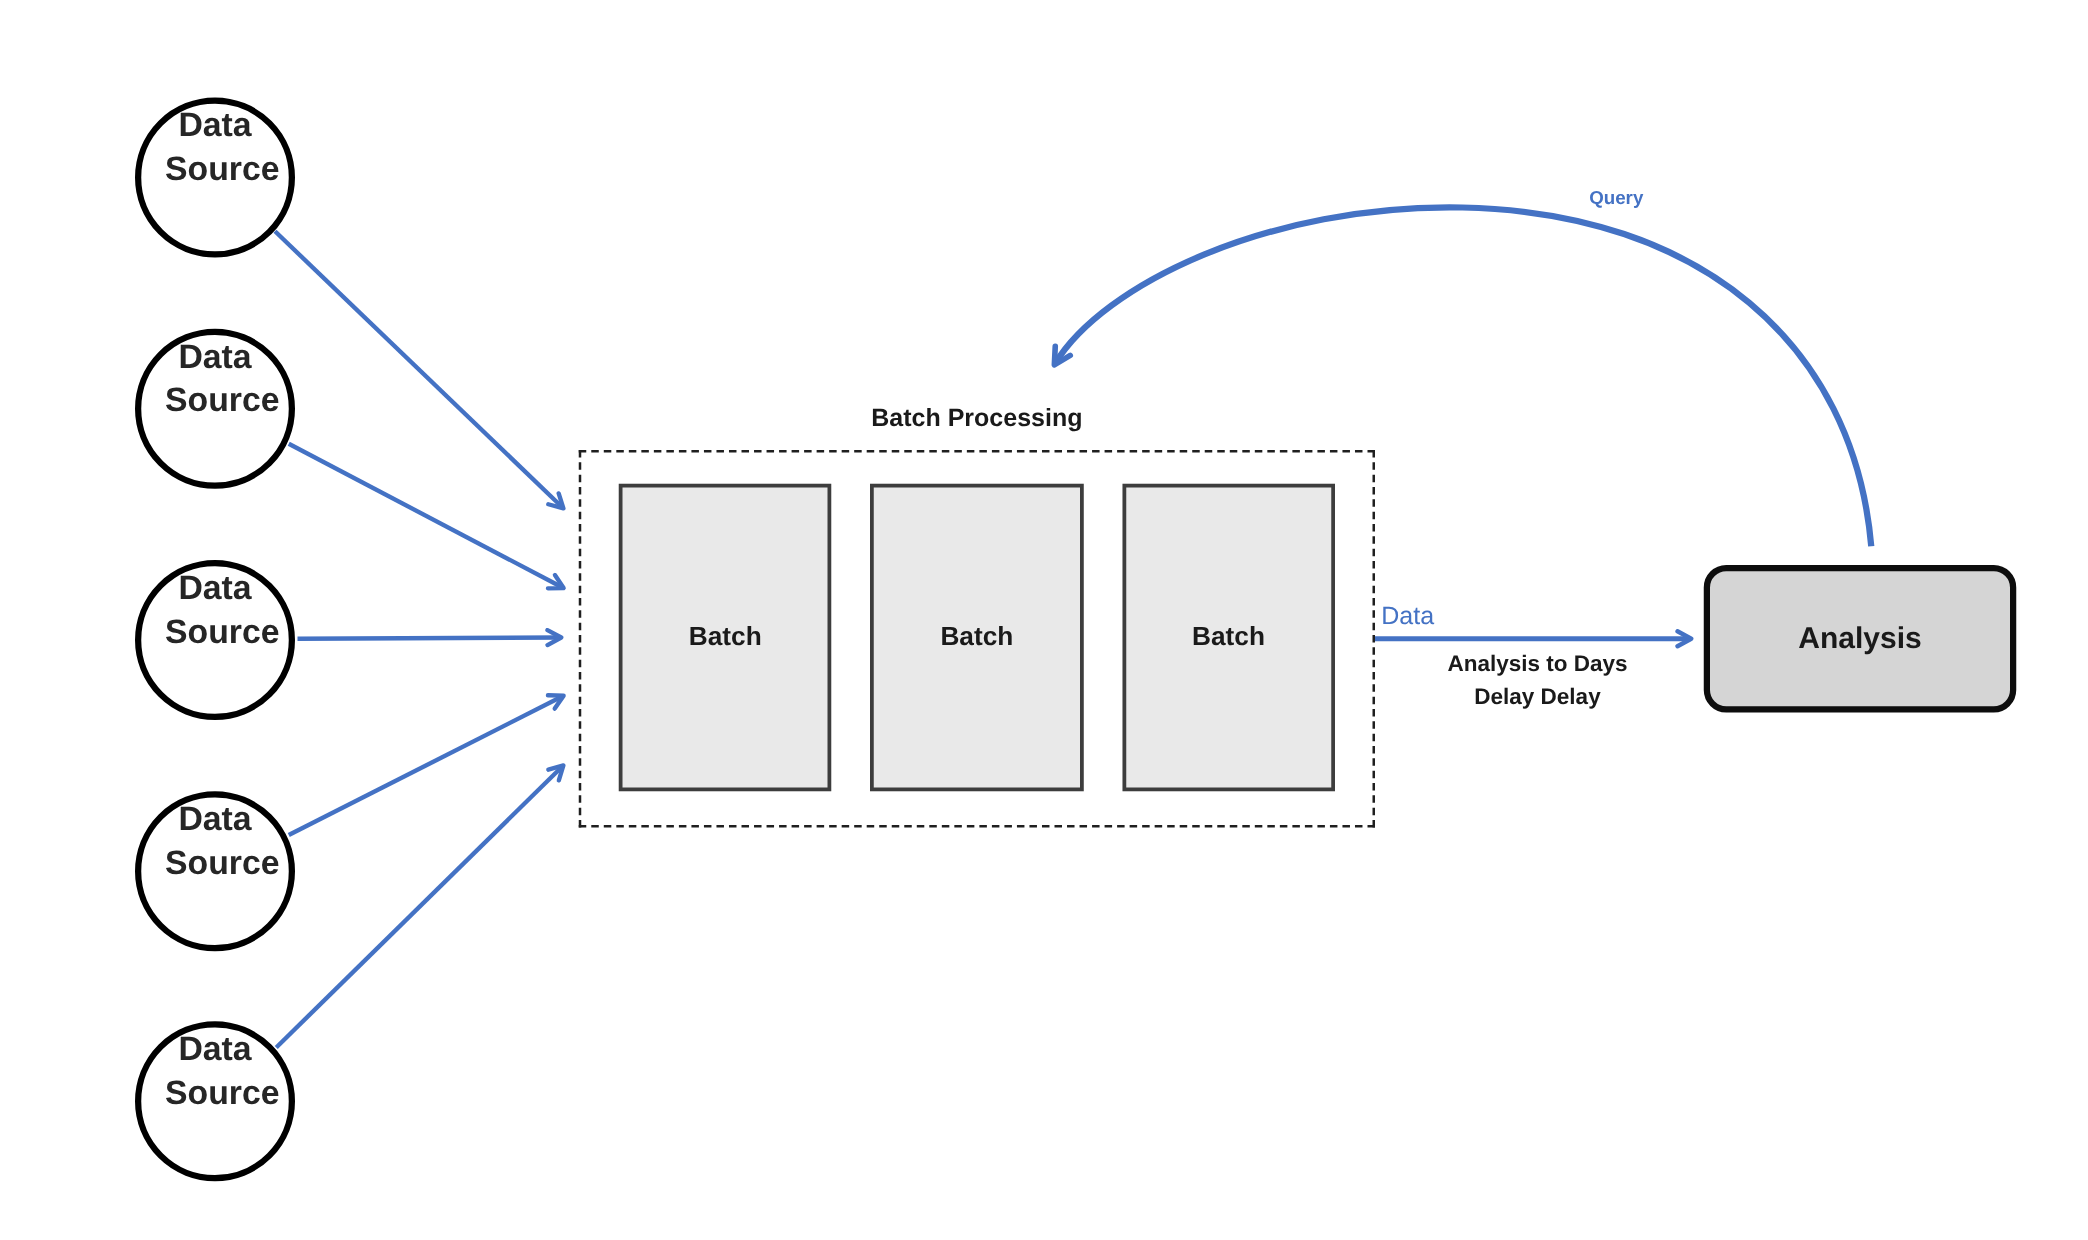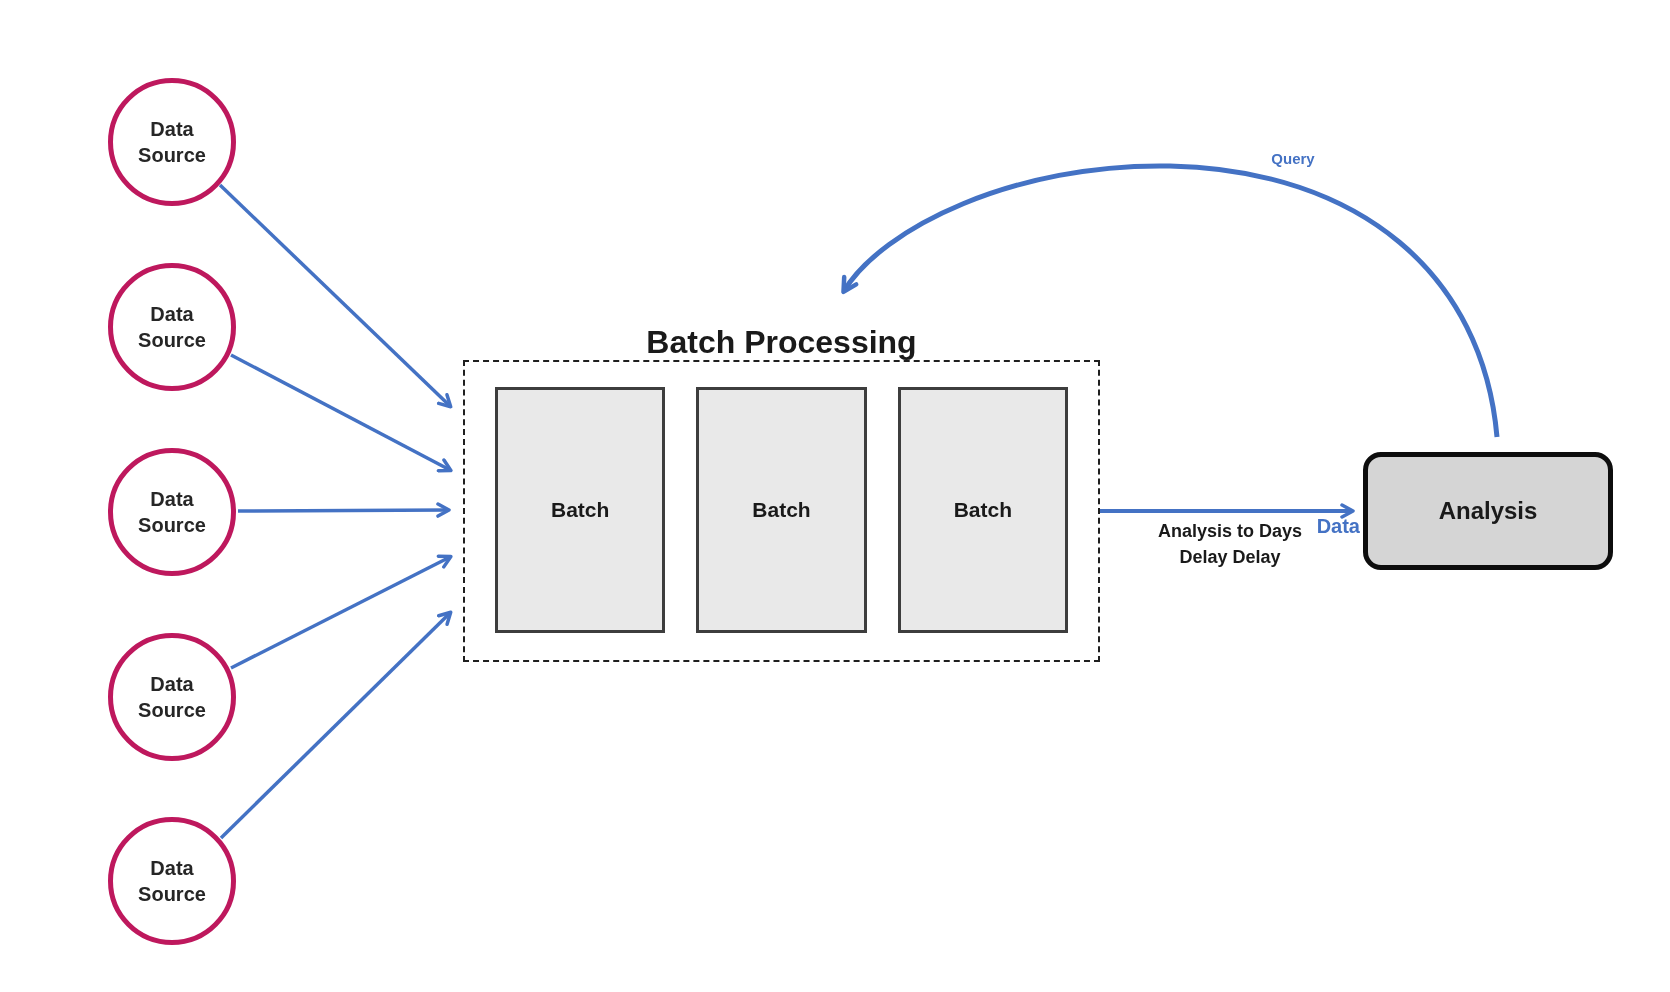--- a/index.html
+++ b/index.html
@@ -21,40 +21,40 @@
     top: 0;
     width: 1670px;
     height: 992px;
   }
   .source-node {
     position: absolute;
     left: 108px;
     width: 128px;
     height: 128px;
     box-sizing: border-box;
-    border: 5px solid #be185d;
+    border: 5px solid #000000;
     border-radius: 50%;
     background: #ffffff;
     display: flex;
-    align-items: center;
+    align-items: flex-start;
     justify-content: center;
     text-align: center;
-    font-size: 20px;
+    font-size: 27px;
     font-weight: 600;
     line-height: 1.3;
     color: #262626;
   }
   .source-node .label { width: 80px; }
   .group-title {
     position: absolute;
     left: 463px;
     top: 324px;
     width: 637px;
     text-align: center;
-    font-size: 32px;
+    font-size: 20px;
     font-weight: 700;
     color: #1a1a1a;
   }
   .batch-group {
     position: absolute;
     left: 463px;
     top: 360px;
     width: 637px;
     height: 302px;
     box-sizing: border-box;
@@ -91,25 +91,24 @@
     justify-content: center;
     font-size: 24px;
     font-weight: 600;
     color: #1a1a1a;
   }
   .data-flow-label {
     position: absolute;
     left: 1105px;
     top: 482px;
     width: 255px;
-    text-align: right;
+    text-align: left;
     font-size: 20px;
-    font-weight: 700;
+    font-weight: 400;
     color: #4472C4;
-    margin-top: 33px;
   }
   .delay-caption {
     position: absolute;
     left: 1090px;
     top: 518px;
     width: 280px;
     text-align: center;
     font-size: 18px;
     font-weight: 700;
     line-height: 1.45;

